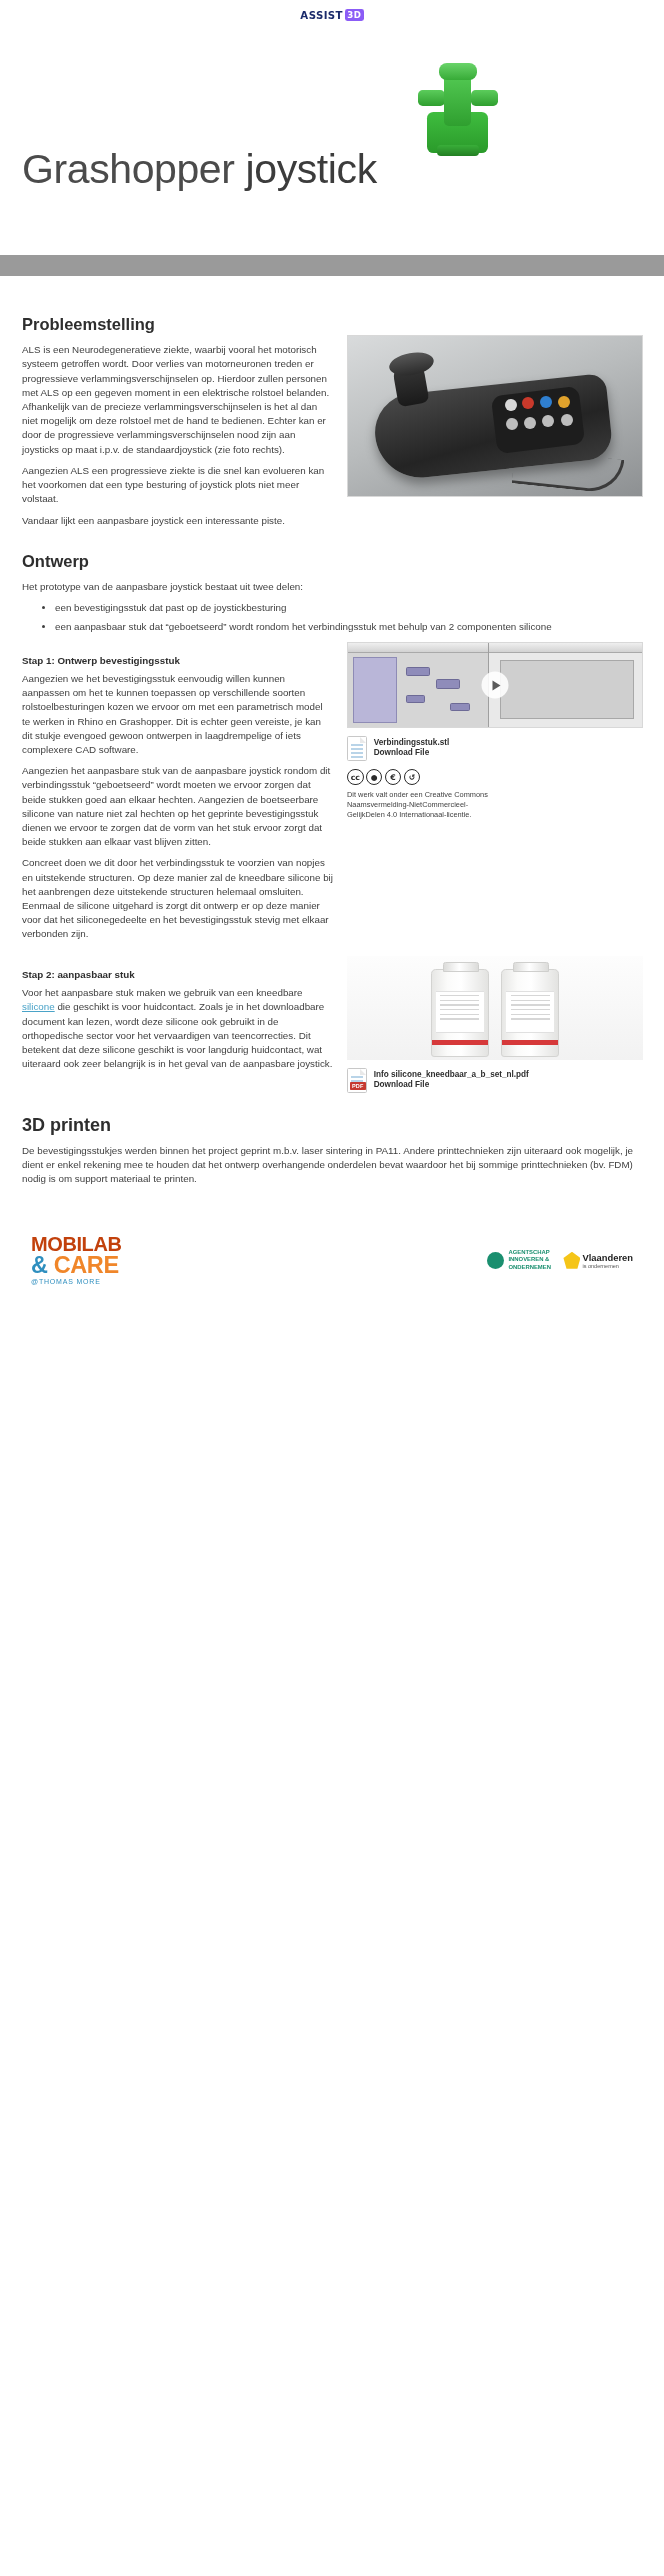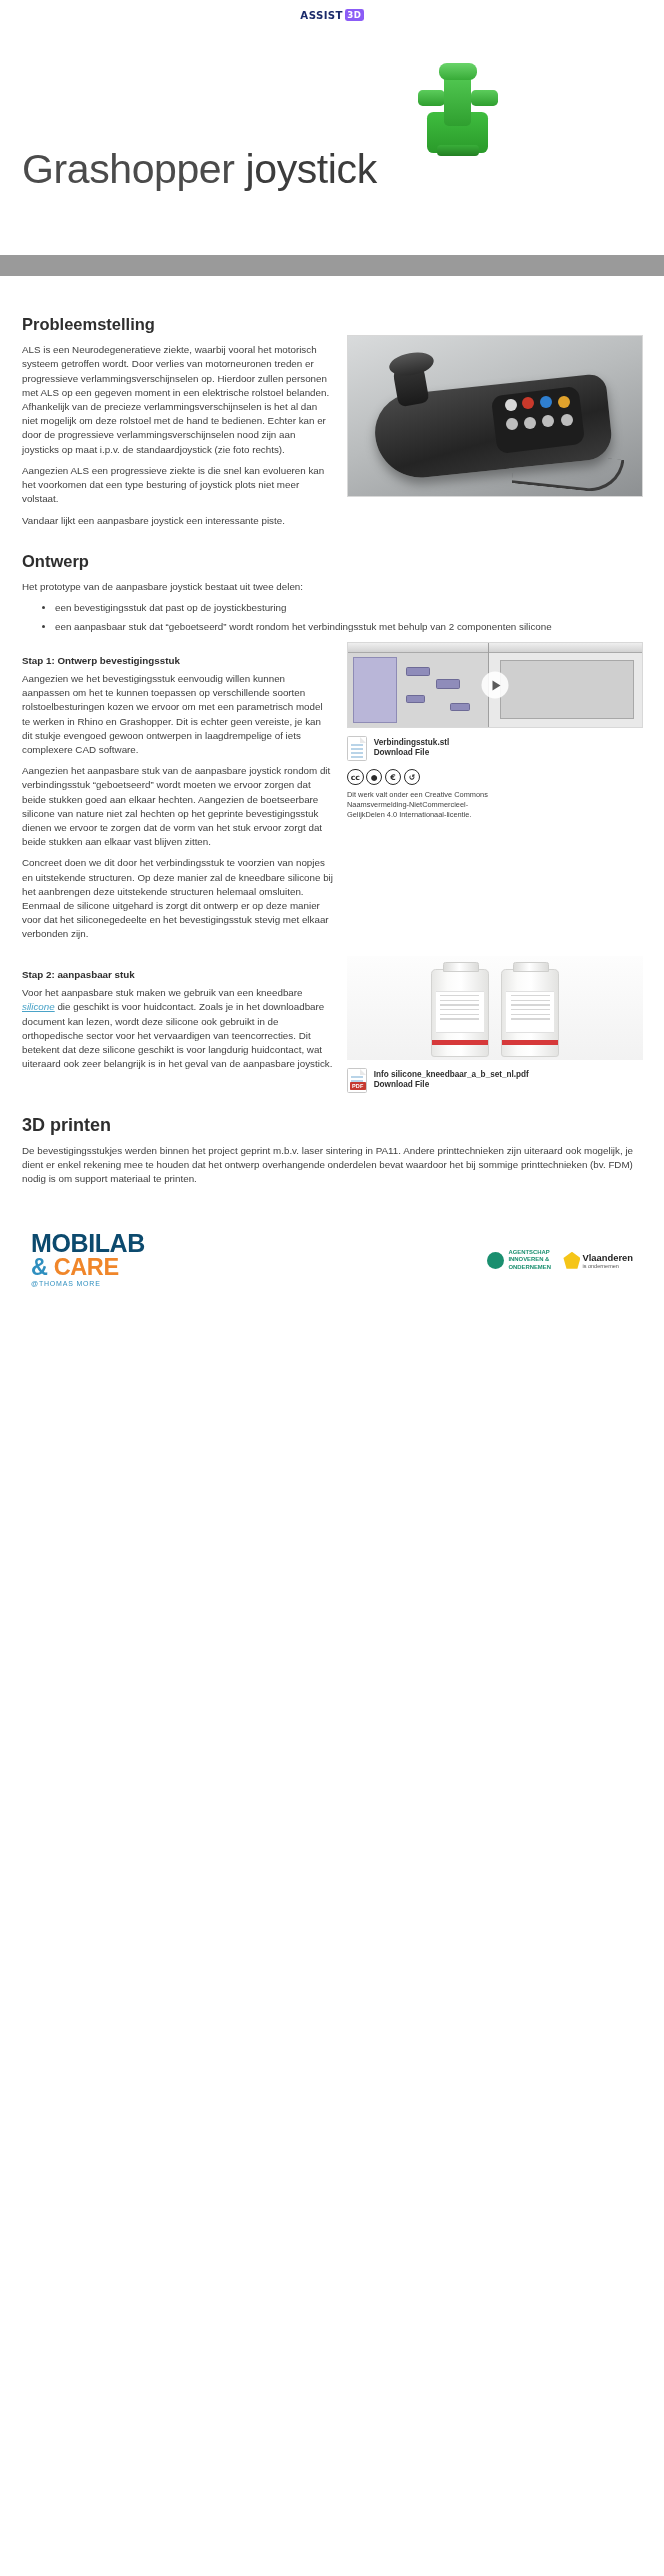--- a/index.html
+++ b/index.html
@@ -157,21 +157,20 @@
   }
   ul.bullets li {
     font-size: 9.8px;
     line-height: 1.45;
     margin-bottom: 4.7px;
     color: #3f3f3f;
   }
   a.inline-link {
     color: #4aa3c8;
     text-decoration: underline;
-    font-style: italic;
   }
 
   
   .row {
     display: flex;
     gap: 14px;
     align-items: flex-start;
   }
   .col-left { width: 311px; flex: 0 0 311px; }
   .col-right { width: 296px; flex: 0 0 296px; }
@@ -426,21 +425,21 @@
     display: flex;
     align-items: center;
     justify-content: space-between;
     padding: 0 31px;
   }
   .mobilab {
     font-family: "Liberation Sans", sans-serif;
     line-height: 0.95;
   }
   .mobilab .l1 {
-    font-size: 25px; font-weight: bold; color: #0c4a6e; letter-spacing: -0.4px;
+    font-size: 20px; font-weight: bold; color: #c2410c; letter-spacing: -0.4px;
   }
   .mobilab .l2 {
     font-size: 23.5px; font-weight: bold; color: #2f8fbf; letter-spacing: -0.4px;
   }
   .mobilab .l2 .care { color: #f0862a; }
   .mobilab .l3 {
     font-size: 7px; color: #2f8fbf; letter-spacing: 0.8px; margin-top: 3.1px;
   }
   .gov {
     display: flex; align-items: center; gap: 12.5px;

